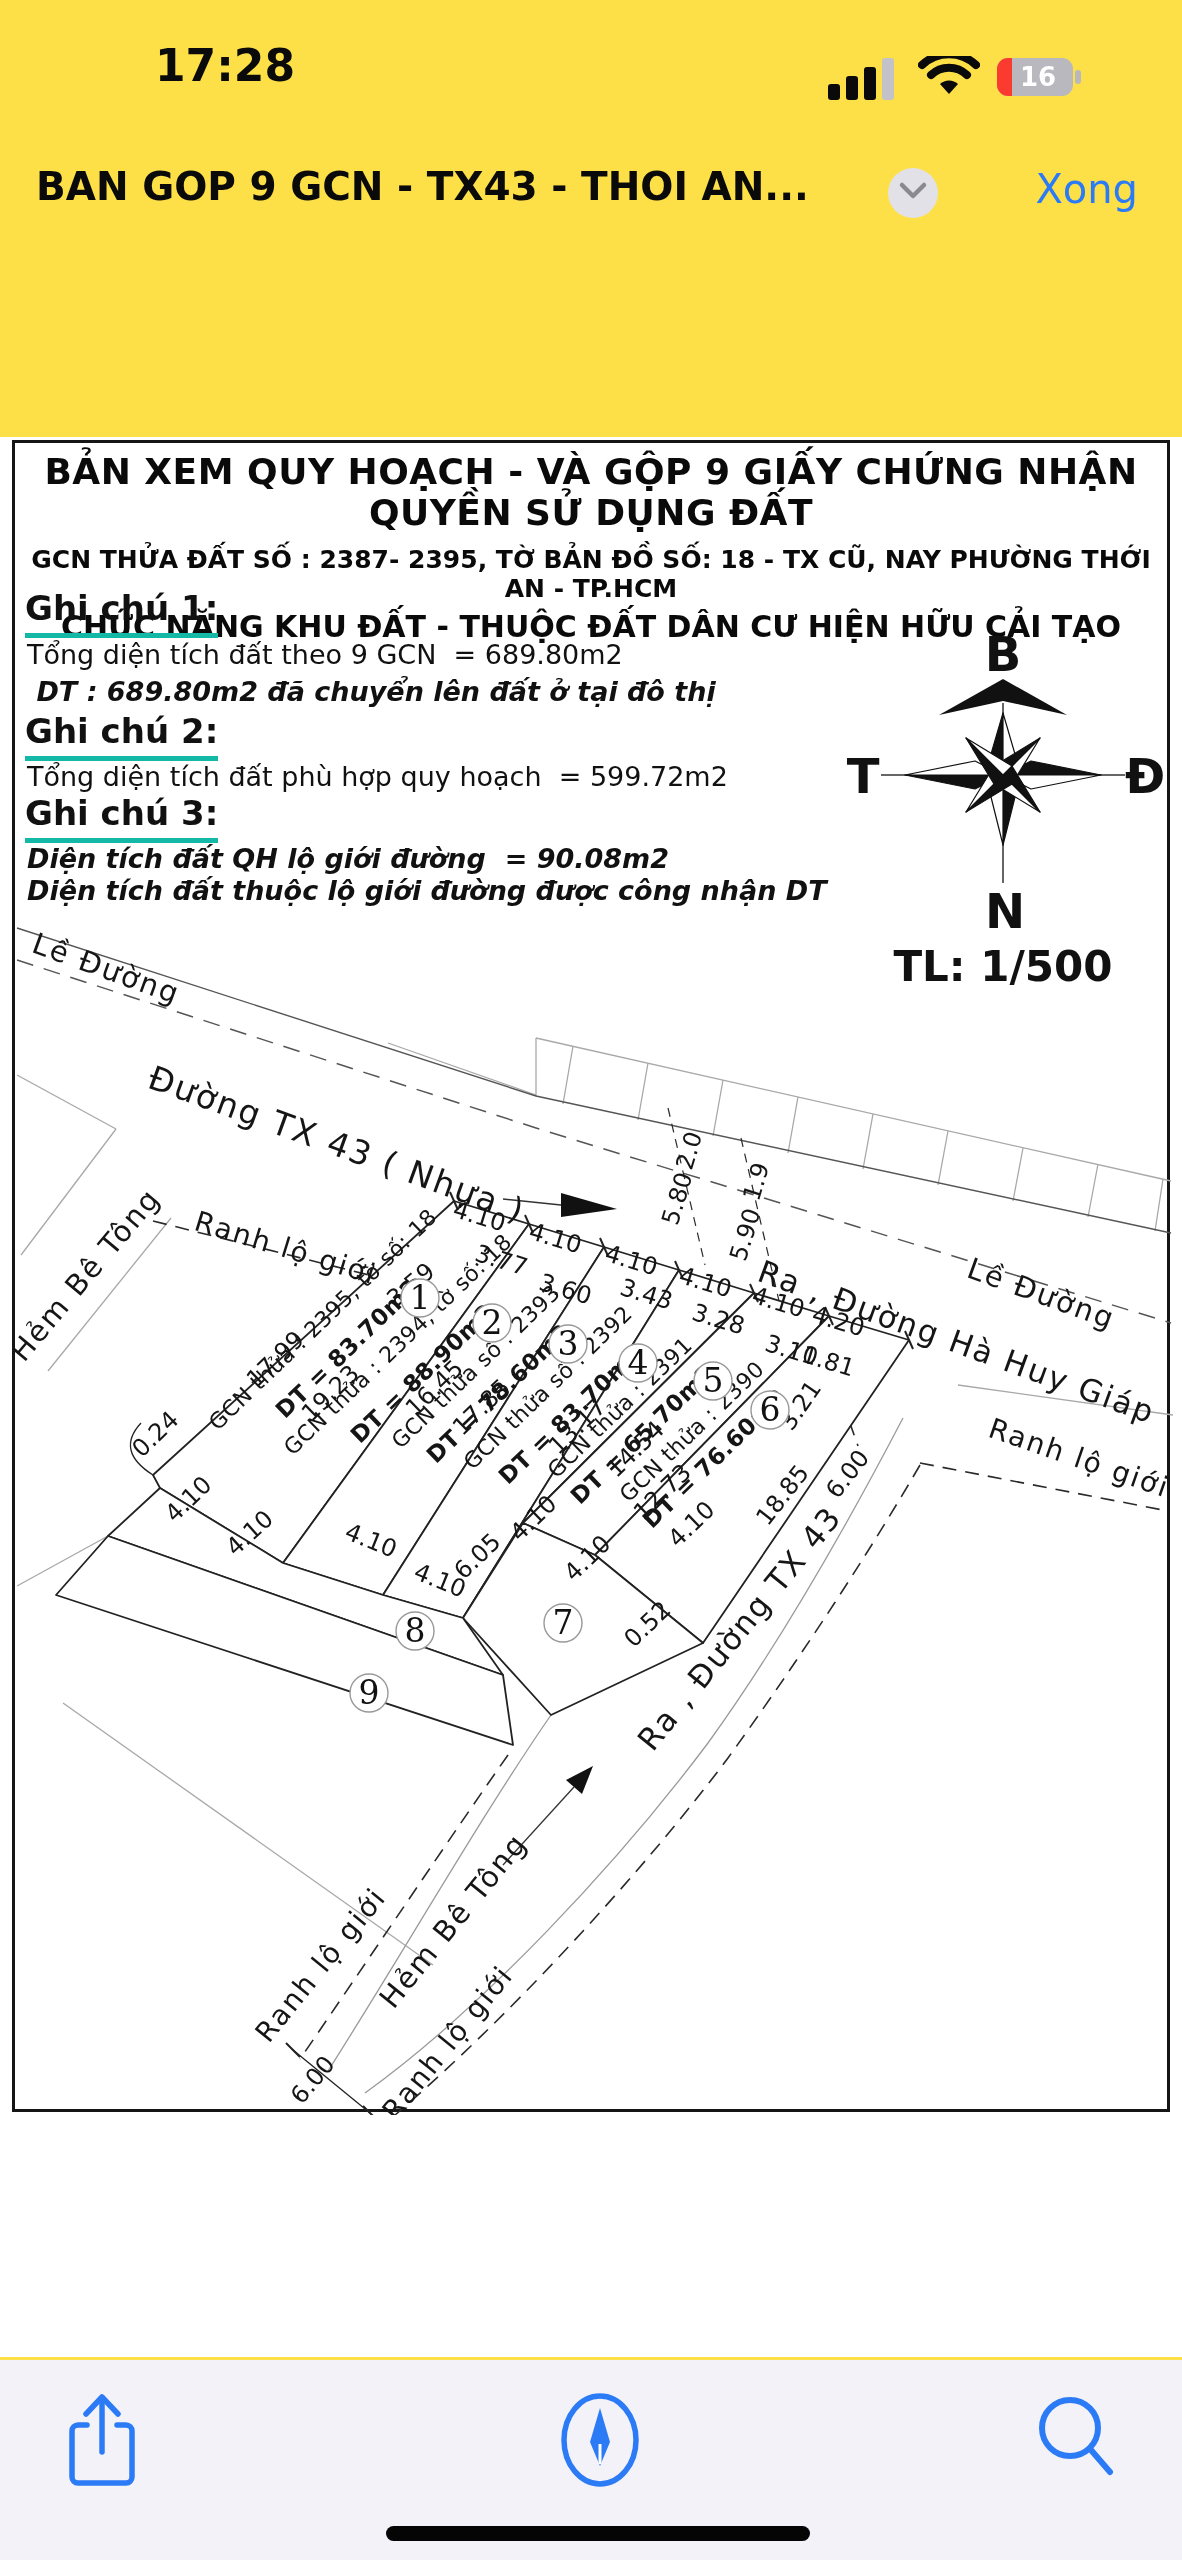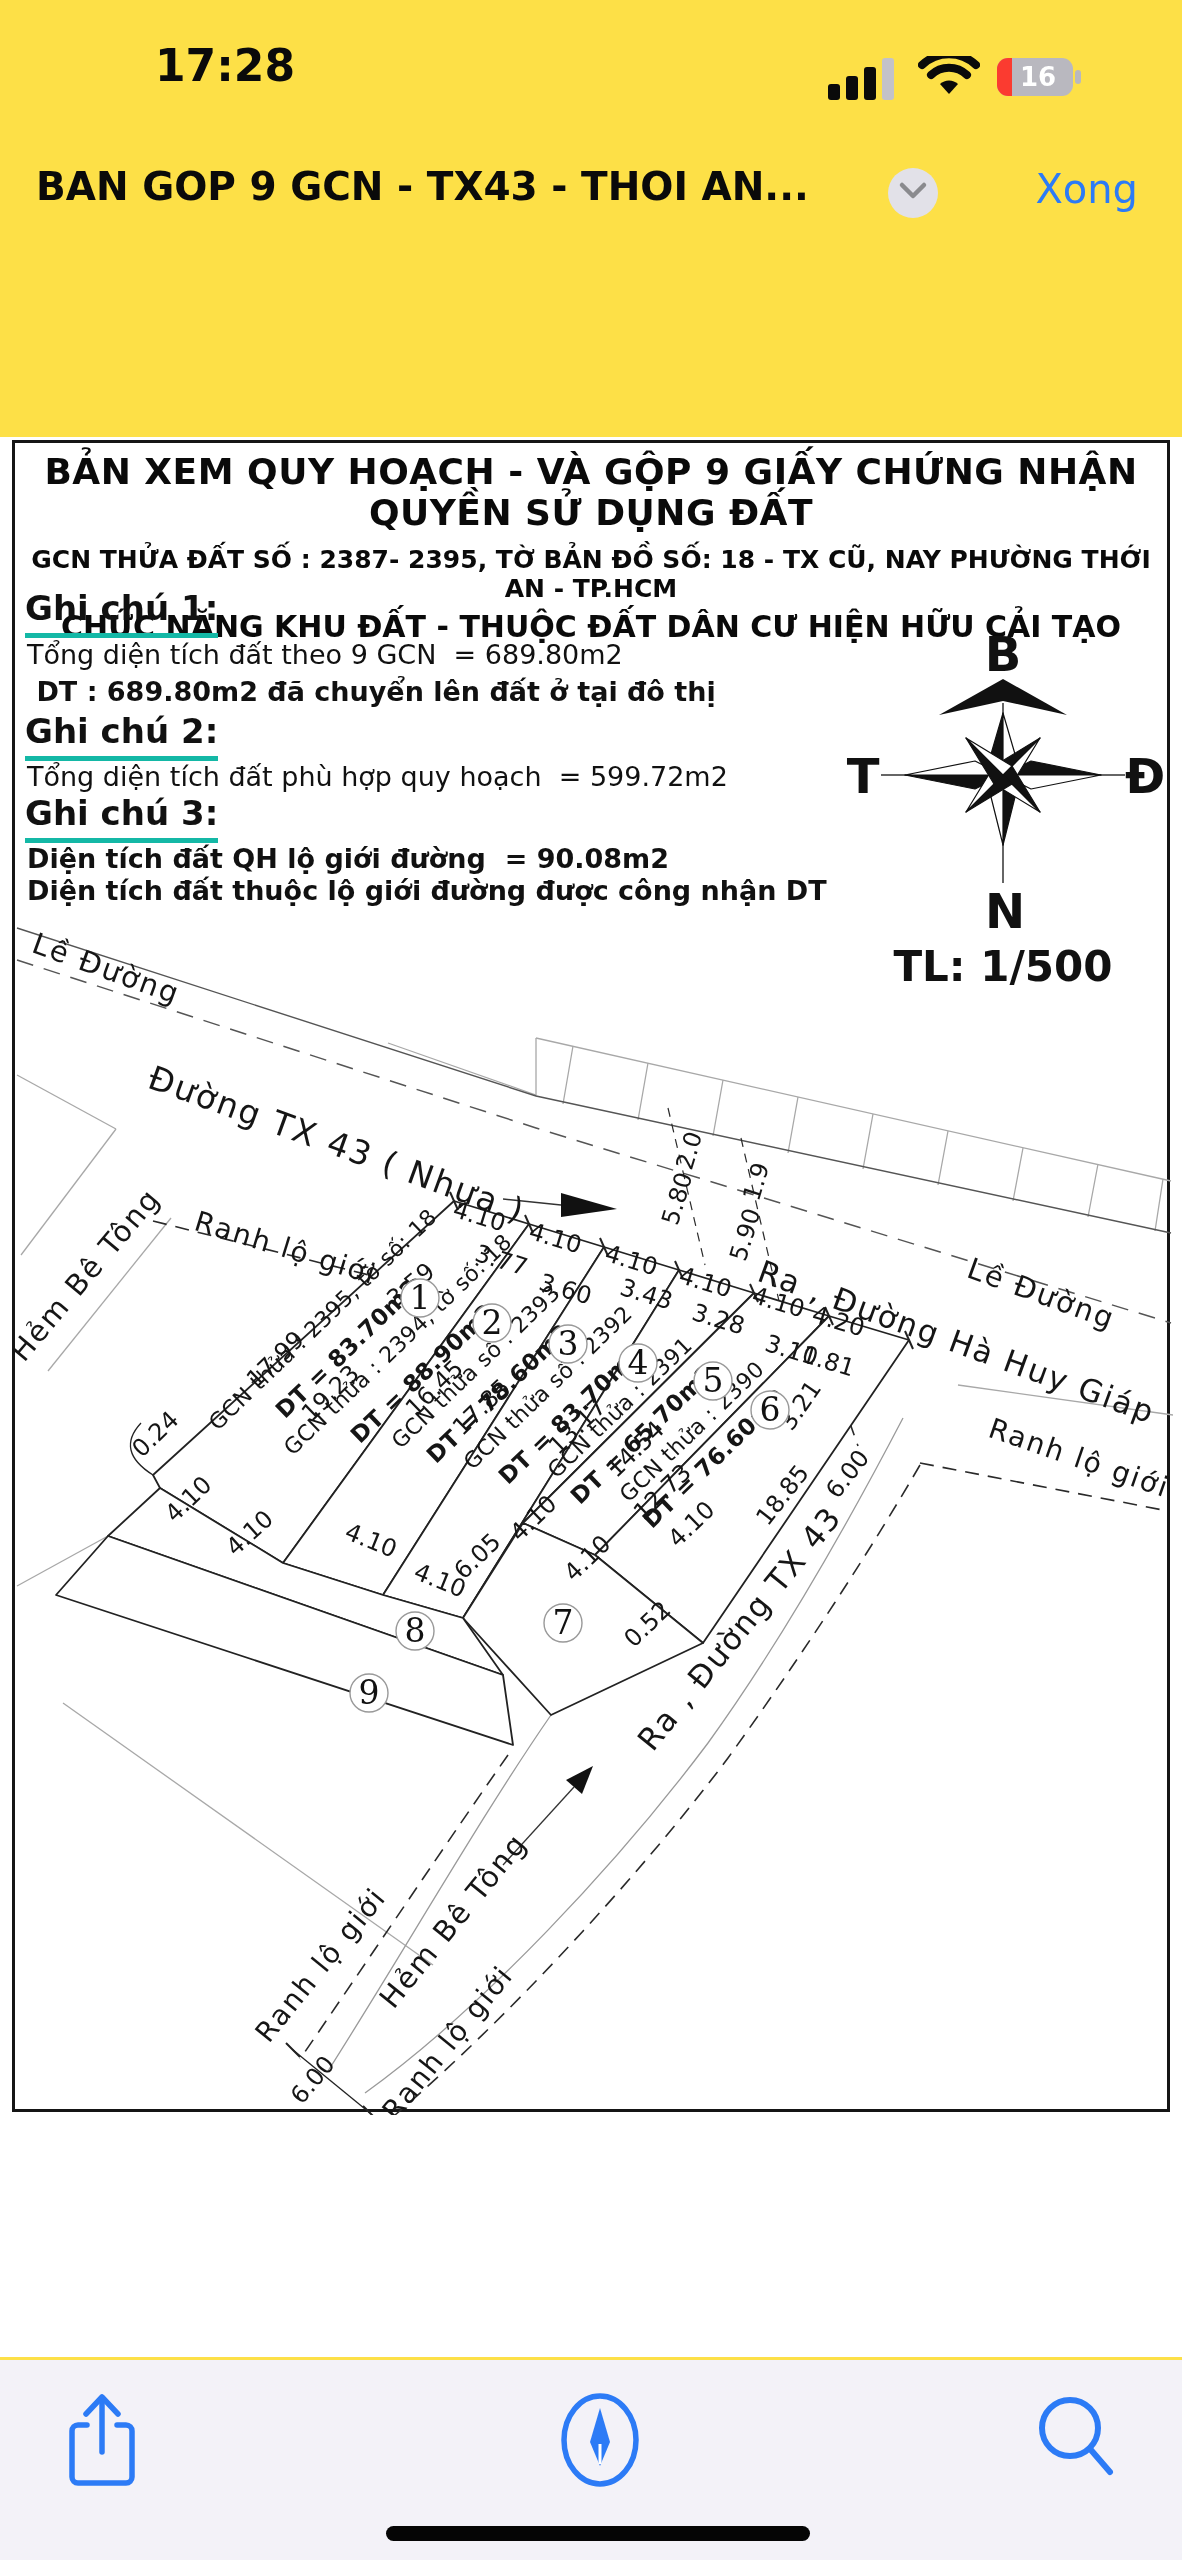--- a/index.html
+++ b/index.html
@@ -26,21 +26,21 @@
   .paper { position:absolute; left:0; top:437px; width:1182px; height:1920px; background:#fff; }
   .page { position:absolute; left:12px; top:440px; width:1158px; height:1672px; background:#fff;
     border:3px solid #151515; }
   .doc-header { position:absolute; top:8px; left:0; width:100%; text-align:center; color:#0a0a0a; }
   .doc-header .h1 { font-size:36px; font-weight:bold; letter-spacing:0.5px; }
   .doc-header .h2 { font-size:25px; font-weight:bold; margin-top:12px; }
   .doc-header .h3 { font-size:30px; font-weight:bold; margin-top:6px; }
   .note-title { position:absolute; left:10px; font-size:34px; font-weight:bold; }
   .note-title span { border-bottom:5px solid #14b8a6; padding-bottom:5px;text-align:center; }
   .note-line { position:absolute; left:12px; font-size:27px; white-space:pre; }
-  .note-line.bold { font-weight:bold; }
+  .note-line.bold { font-weight:bold;font-style:italic; }
   .map-svg { position:absolute; left:0; top:0; width:1158px; height:1672px; }
   
   .toolbar { position:absolute; left:0; top:2360px; width:100%; height:200px; background:#f3f2f8; }
   .tool-btn { position:absolute; top:30px; background:none; border:none; cursor:pointer; }
   .home-indicator { position:absolute; left:386px; top:2526px; width:424px; height:15px;
     border-radius:8px; background:#050505; }
   svg text { user-select:none; }
 </style>
 </head>
 <body>

